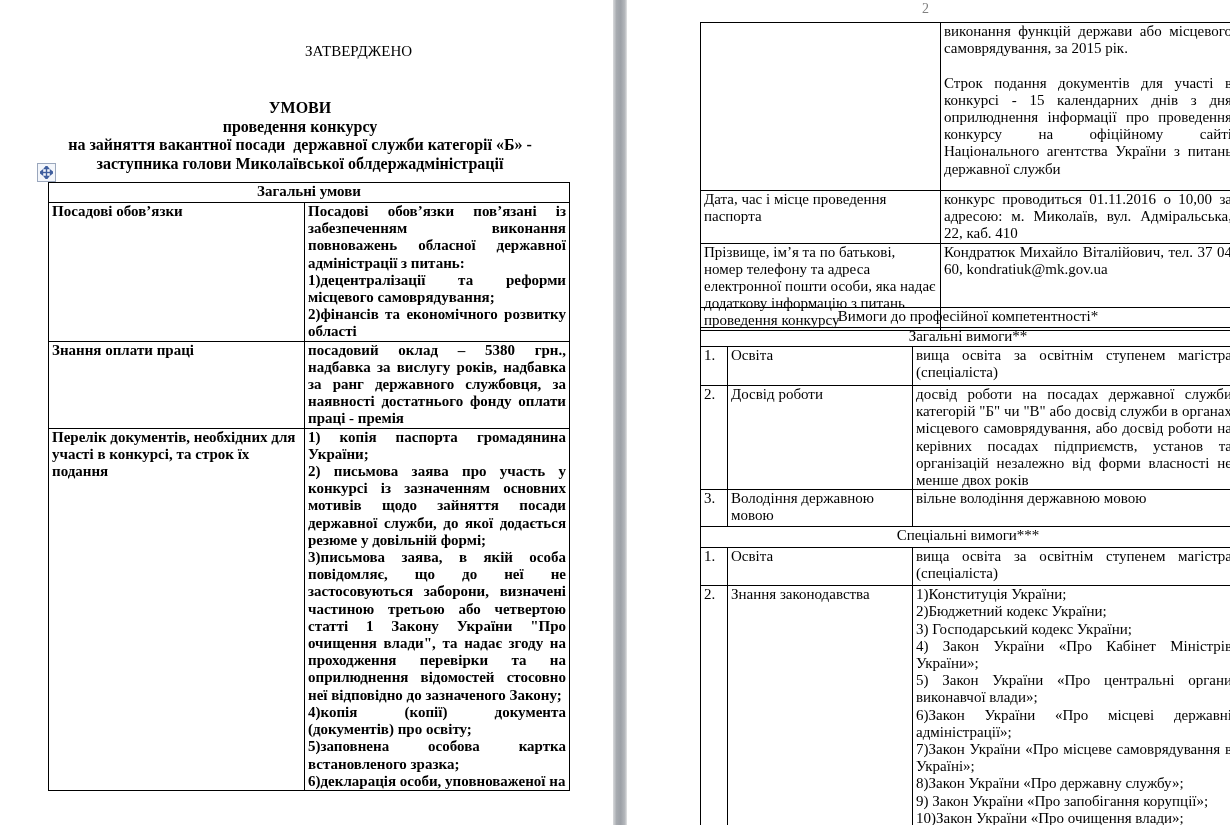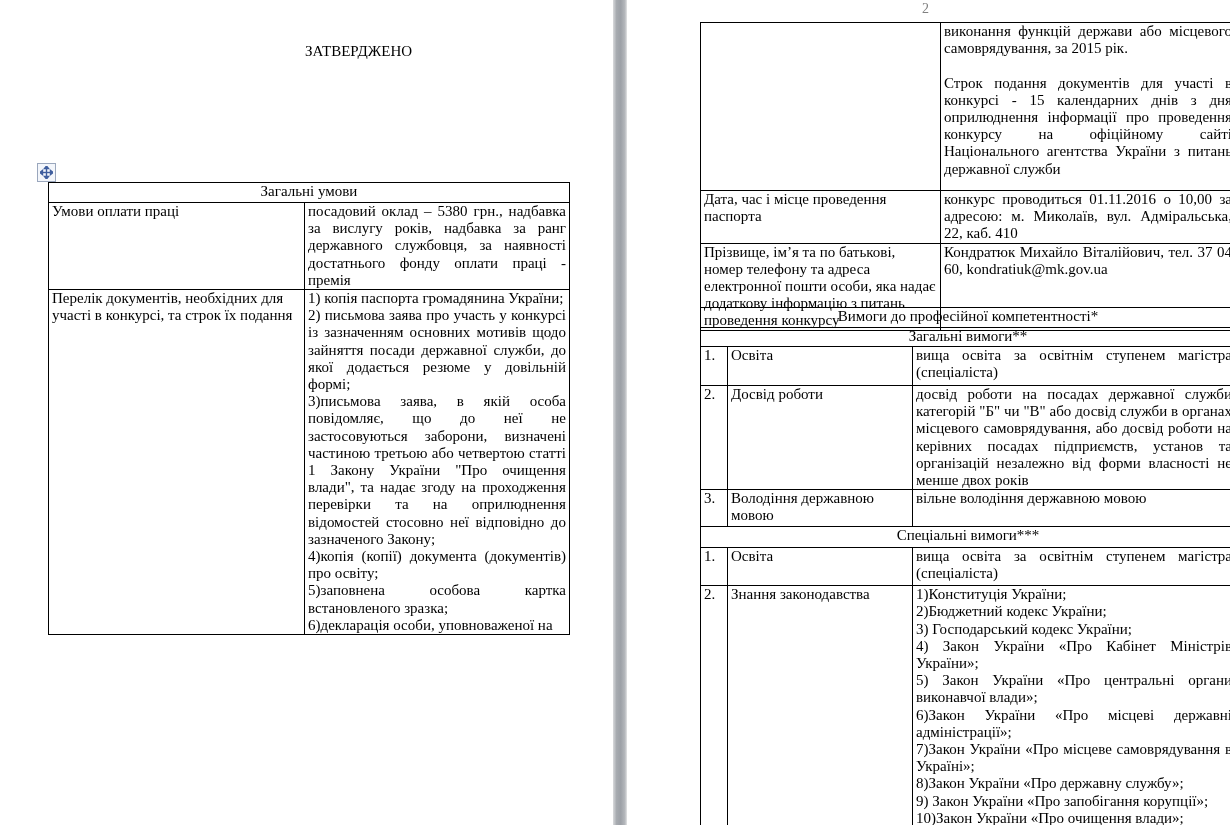--- a/index.html
+++ b/index.html
@@ -47,45 +47,55 @@
 </style>
 </head>
 <body>
 
 <div class="page" id="page1">
 
   <div class="approval">
     <div class="first">ЗАТВЕРДЖЕНО</div>
   </div>
 
+  <div class="doc-title">УМОВИ
+проведення конкурсу
+на зайняття вакантної посади  державної служби категорії «Б» -
+заступника голови Миколаївської облдержадміністрації</div>
 
   <div class="handle">
     <svg width="13" height="13" viewBox="0 0 13 13">
       <g stroke="#3f5e9e" stroke-width="1.4" fill="#3f5e9e">
         <line x1="6.5" y1="2" x2="6.5" y2="11"></line>
         <line x1="2" y1="6.5" x2="11" y2="6.5"></line>
         <path d="M6.5 0 L4.5 2.5 L8.5 2.5 Z"></path>
         <path d="M6.5 13 L4.5 10.5 L8.5 10.5 Z"></path>
         <path d="M0 6.5 L2.5 4.5 L2.5 8.5 Z"></path>
         <path d="M13 6.5 L10.5 4.5 L10.5 8.5 Z"></path>
       </g>
     </svg>
   </div>
 
-  <table class="doc-table" style="left:48px;top:182px;width:521px;">
+  <table class="doc-table" style="left:48px;top:182px;width:521px;font-weight:bold;">
     <colgroup>
         <col style="width:256px">
         <col style="width:265px">
       </colgroup>
     <tbody>
         <tr style="height:20px">
       <td colspan="2" class="center">Загальні умови</td>
     </tr>
+    <tr style="height:138px">
+      <td class="vmid">Посадові обов’язки</td>
+      <td class="value">Посадові обов’язки пов’язані із забезпеченням виконання повноважень обласної державної адміністрації з питань:
+1)децентралізації та  реформи місцевого самоврядування;
+2)фінансів  та економічного розвитку області</td>
+    </tr>
     <tr style="height:86px">
-      <td class="vmid">Умови оплати праці</td>
+      <td class="vmid">Знання оплати праці</td>
       <td class="value">посадовий оклад – 5380 грн., надбавка за вислугу років, надбавка за ранг державного службовця, за наявності достатнього фонду оплати праці - премія</td>
     </tr>
     <tr style="height:343px">
       <td class="vmid">Перелік документів, необхідних для участі в конкурсі, та строк їх подання</td>
       <td class="value">1) копія паспорта громадянина України;
 2) письмова заява про участь у конкурсі із зазначенням основних мотивів щодо зайняття посади державної служби, до якої додається резюме у довільній формі;
 3)письмова заява, в якій особа повідомляє, що до неї не застосовуються заборони, визначені частиною третьою або четвертою статті 1 Закону України "Про очищення влади", та надає згоду на проходження перевірки та на оприлюднення відомостей стосовно неї відповідно до зазначеного Закону;
 4)копія (копії) документа (документів) про освіту;
 5)заповнена особова картка встановленого зразка;
 6)декларація особи, уповноваженої на</td>

